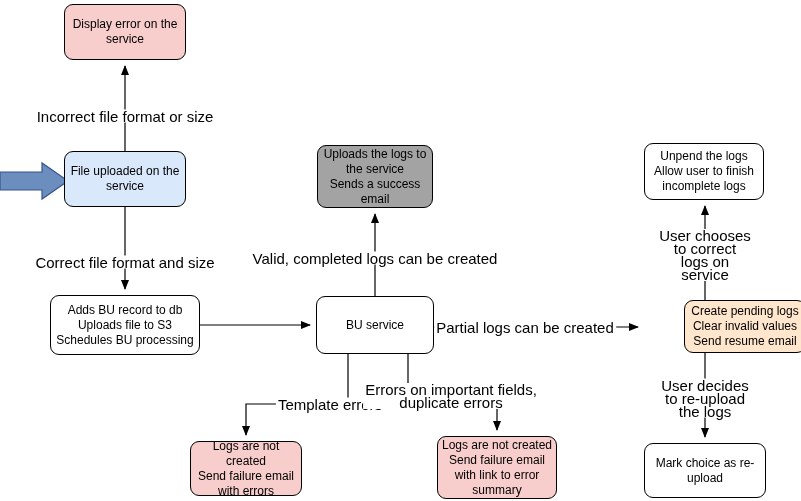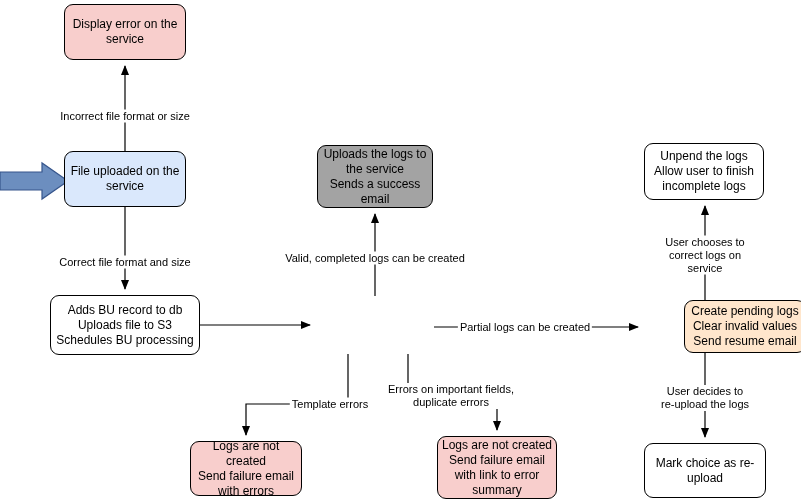--- a/index.html
+++ b/index.html
@@ -33,21 +33,21 @@
     justify-content: center;
     text-align: center;
     font-size: 12px;
     line-height: 15px;
     color: #000000;
     white-space: pre-line;
     padding: 2px 0;
   }
   .edge-label {
     position: absolute;
-    font-size: 11px;
+    font-size: 15px;
     line-height: 13px;
     color: #000000;
     text-align: center;
     background: #ffffff;
     white-space: pre-line;
     transform: translate(-50%, -50%);
     padding: 0 2px;
   }
 </style>
 </head>
@@ -111,20 +111,21 @@
 
   <div class="node" style="left:50px; top:295px; width:150px; height:60px; background:#ffffff;">Adds BU record to db
 Uploads file to S3
 Schedules BU processing</div>
 
   <div class="node" style="left:317px; top:145px; width:116px; height:63px; background:#a3a3a3;">Uploads the logs to
 the service
 Sends a success
 email</div>
 
+  <div class="node" style="left:316px; top:296px; width:118px; height:58px; background:#ffffff;">BU service</div>
 
   <div class="node" style="left:644px; top:143px; width:120px; height:57px; background:#ffffff;">Unpend the logs
 Allow user to finish
 incomplete logs</div>
 
   <div class="node" style="left:644px; top:300px; width:122px; height:53px; background:#ffe6cc;margin-left:40px;">Create pending logs
 Clear invalid values
 Send resume email</div>
 
   <div class="node" style="left:190px; top:441px; width:112px; height:55px; background:#f8cecc;">Logs are not created

